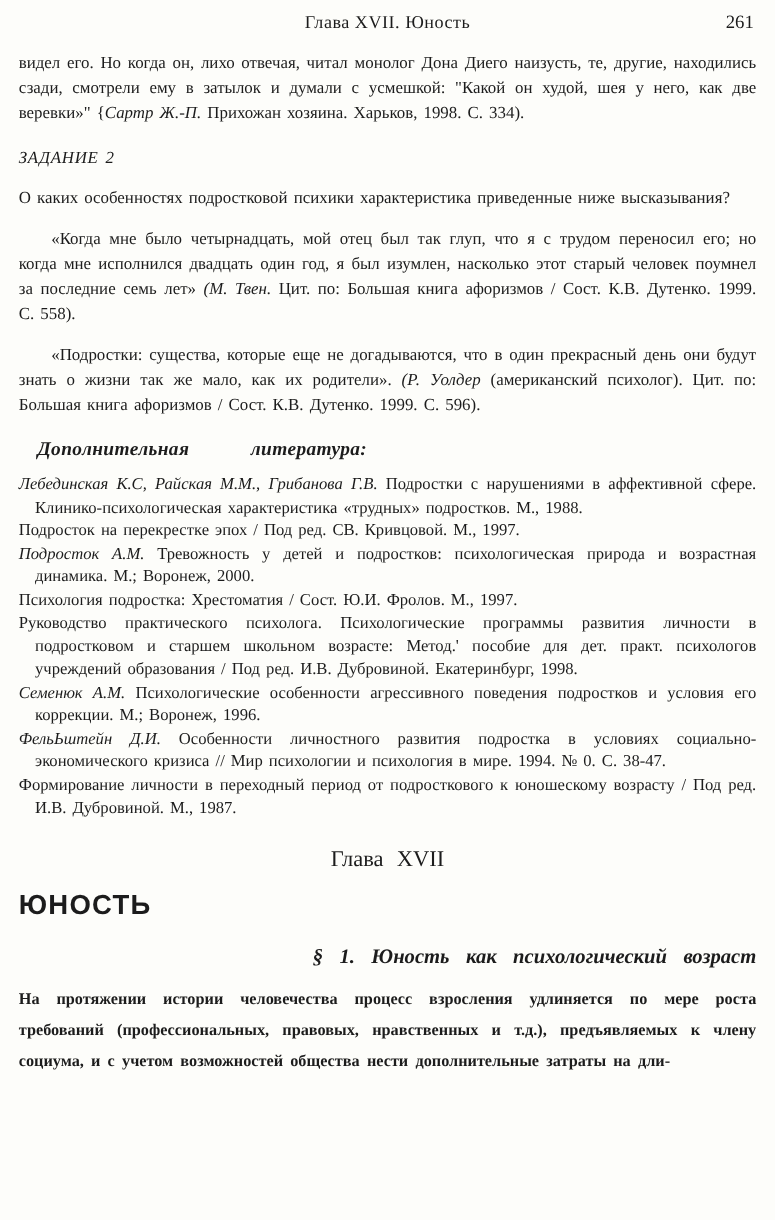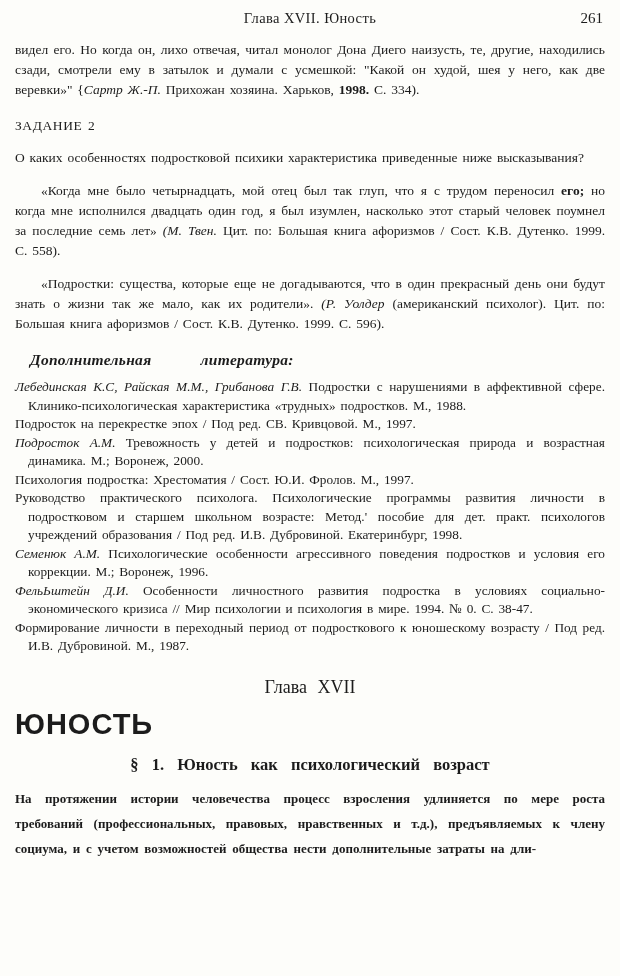--- a/index.html
+++ b/index.html
@@ -8,41 +8,41 @@
     background: #fdfdfa; color: #1c1c1c;
     font-family: "Liberation Serif", "DejaVu Serif", serif;
   }
   .page { padding: 10px 15px 0 15px; position: relative; }
   .header { position: relative; text-align: center; font-size: 14.5px; height: 22px; }
   .running { letter-spacing: 0.4px; }
   .pagenum { position: absolute; right: 2px; top: 0; font-size: 15px; }
 
   .blk { font-size: 13.5px; line-height: 20px; text-align: justify; word-spacing: 1.5px; }
   .blk .it { font-style: italic; }
-  .blk .bd { font-weight: bold; }
+  .blk .bd { font-weight: normal; }
 
   .cont { margin-top: 8px; }
-  .task { margin-top: 16px; text-align: left; letter-spacing: 0.6px; }
+  .task { margin-top: 16px; text-align: left; letter-spacing: 0.6px; font-style: italic; }
   .question { margin-top: 12px; margin-bottom: 10px; }
   .quote { margin-top: 13px; text-indent: 26px; }
   .lit-heading {
     margin: 16px 0 8px 15px; text-align: left;
     font-size: 15.5px; font-style: italic; font-weight: bold;
     word-spacing: 45px; letter-spacing: 0.3px;
   }
   .bib { font-size: 13.3px; line-height: 18.5px; padding-left: 13px; text-indent: -13px; }
   .chapter { margin-top: 16px; font-size: 18px; line-height: 30px; text-align: center; word-spacing: 6px; }
   .chapter-title {
     margin-top: 8px; text-align: left;
     font-family: "Liberation Sans", "DejaVu Sans", sans-serif;
-    font-size: 29px; font-weight: bold; letter-spacing: 1px; line-height: 28px;
+    font-size: 22px; font-weight: bold; letter-spacing: 1px; line-height: 28px;
   }
   .section {
-    margin-top: 16px; text-align: center;
-    font-size: 16.5px; font-weight: bold; 
+    margin-top: 16px; text-align: right;
+    font-size: 16.5px; font-weight: bold; font-style: italic;
     word-spacing: 9px; line-height: 22px;
   }
   .lead {
     margin-top: 10px; font-weight: bold;
     font-size: 13px; line-height: 25px; word-spacing: 2.5px;
   }
 </style>
 </head>
 <body>
 

